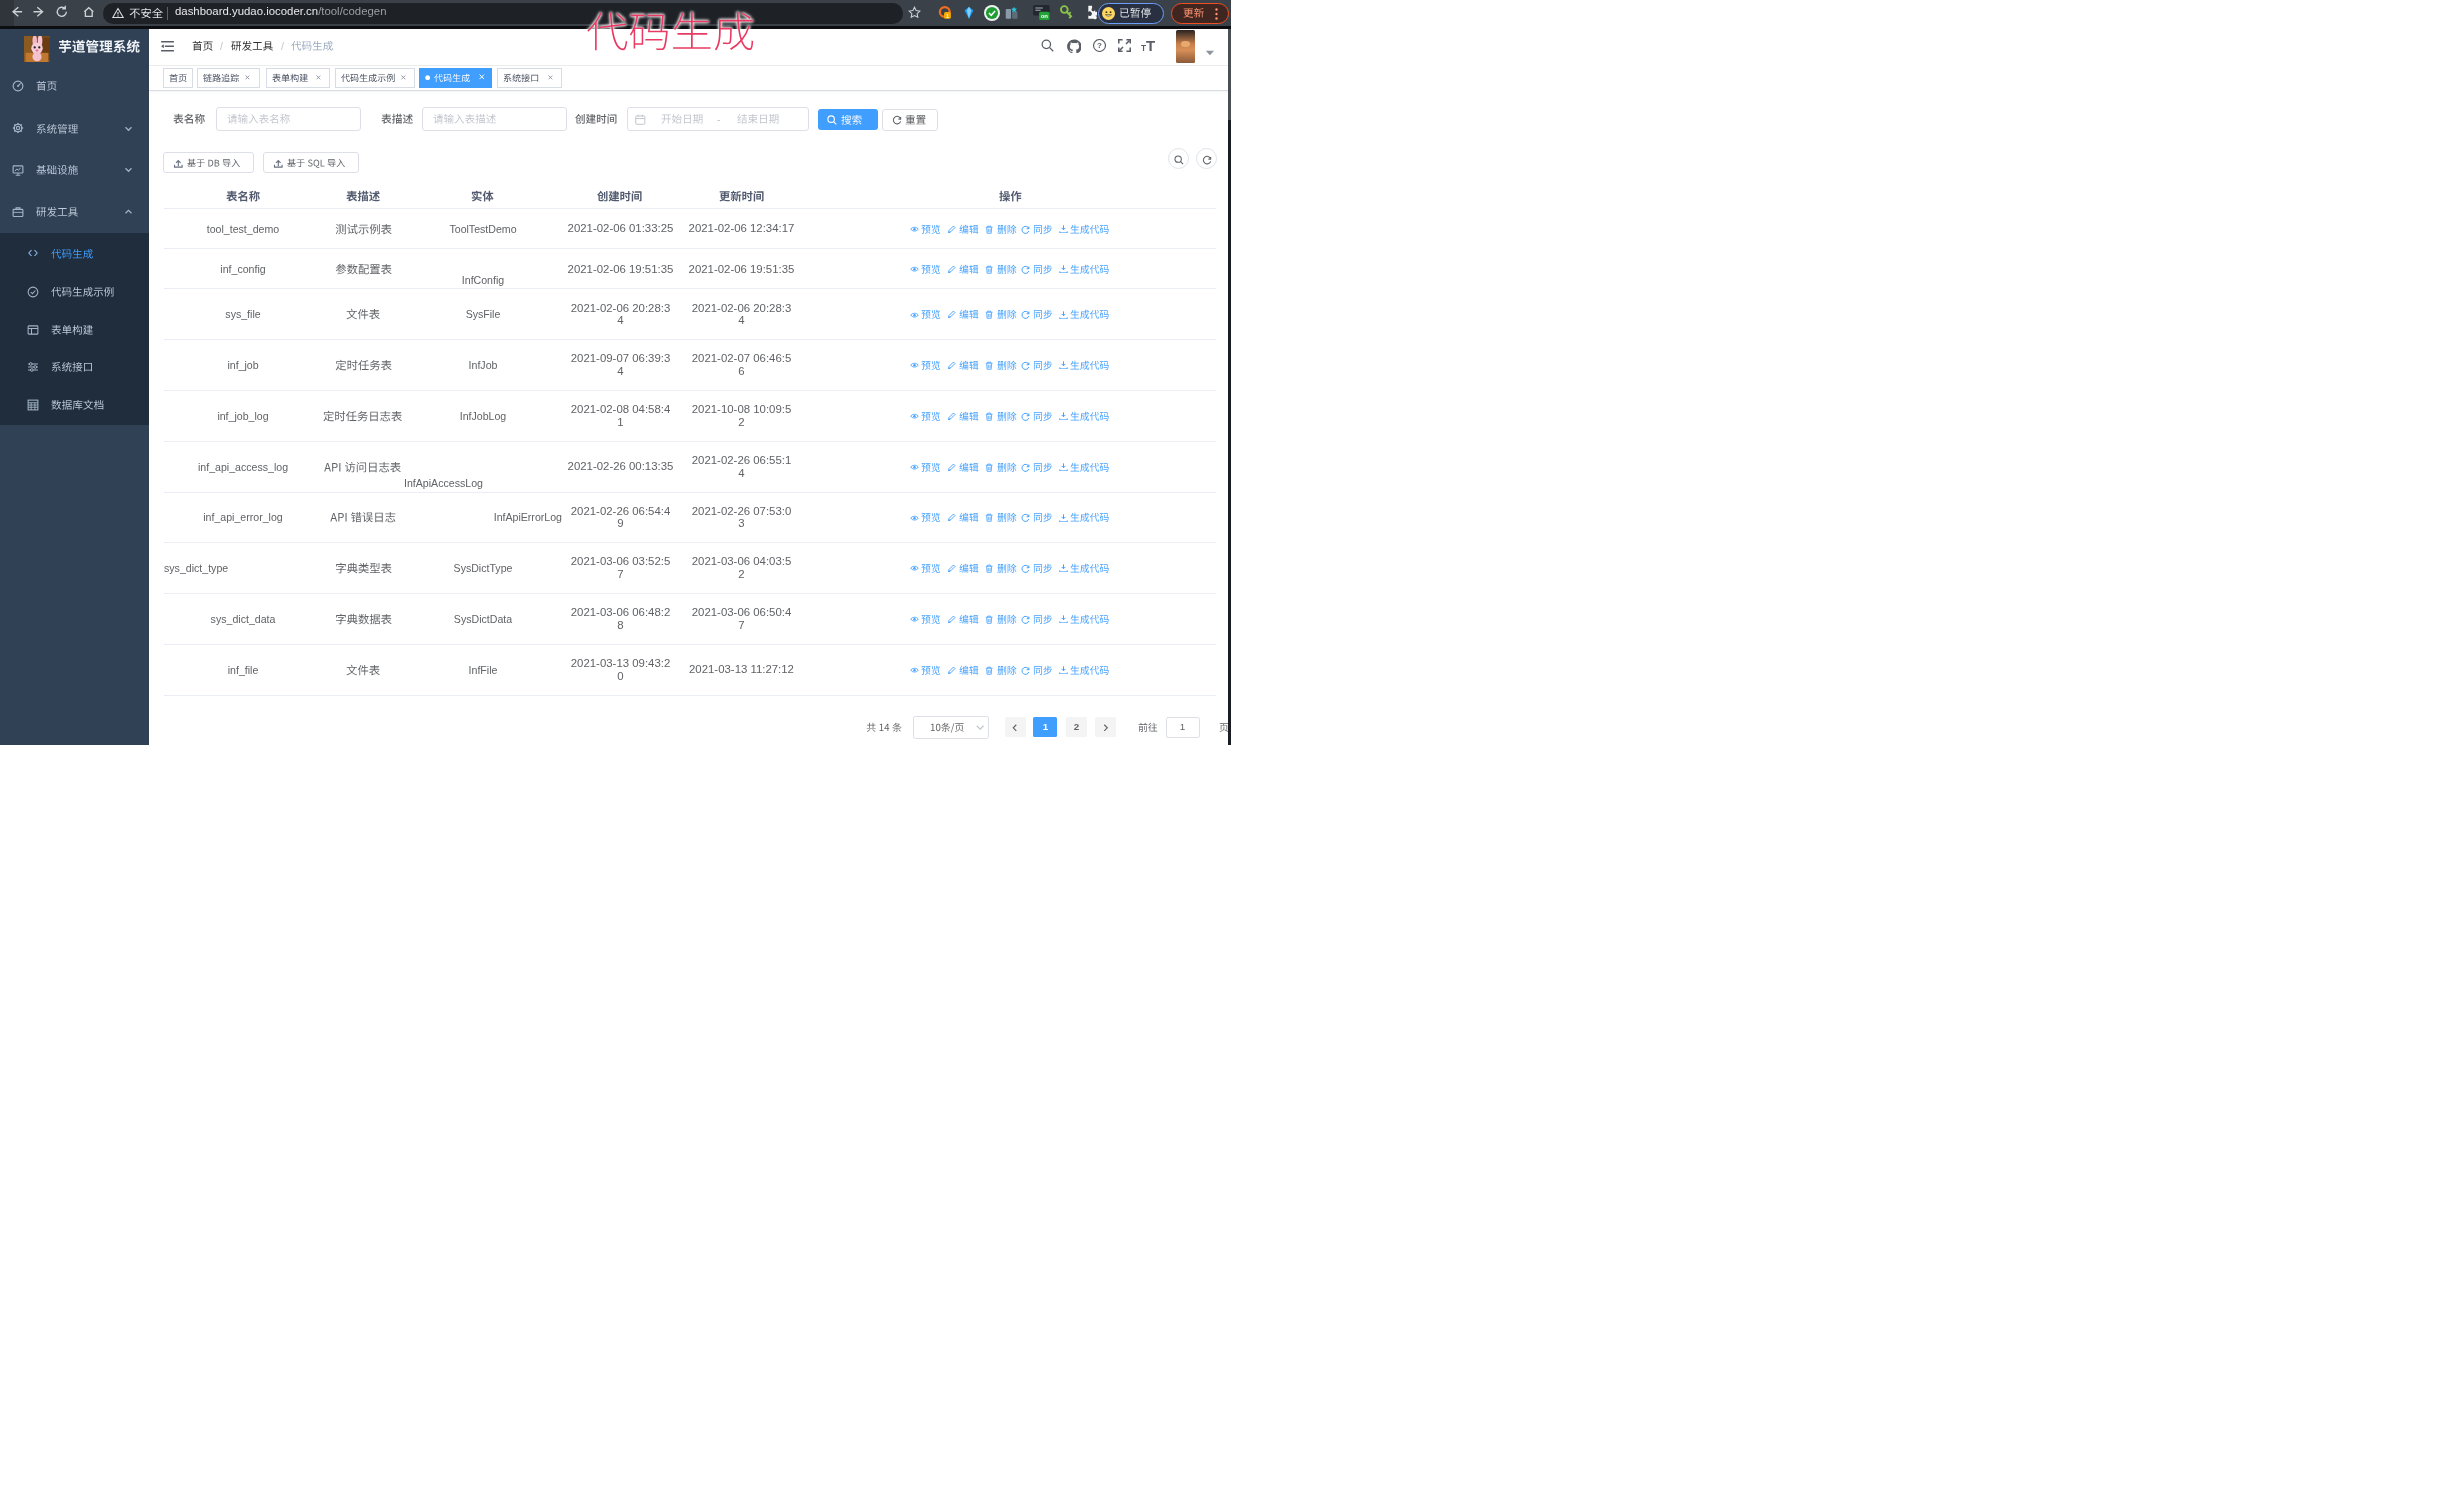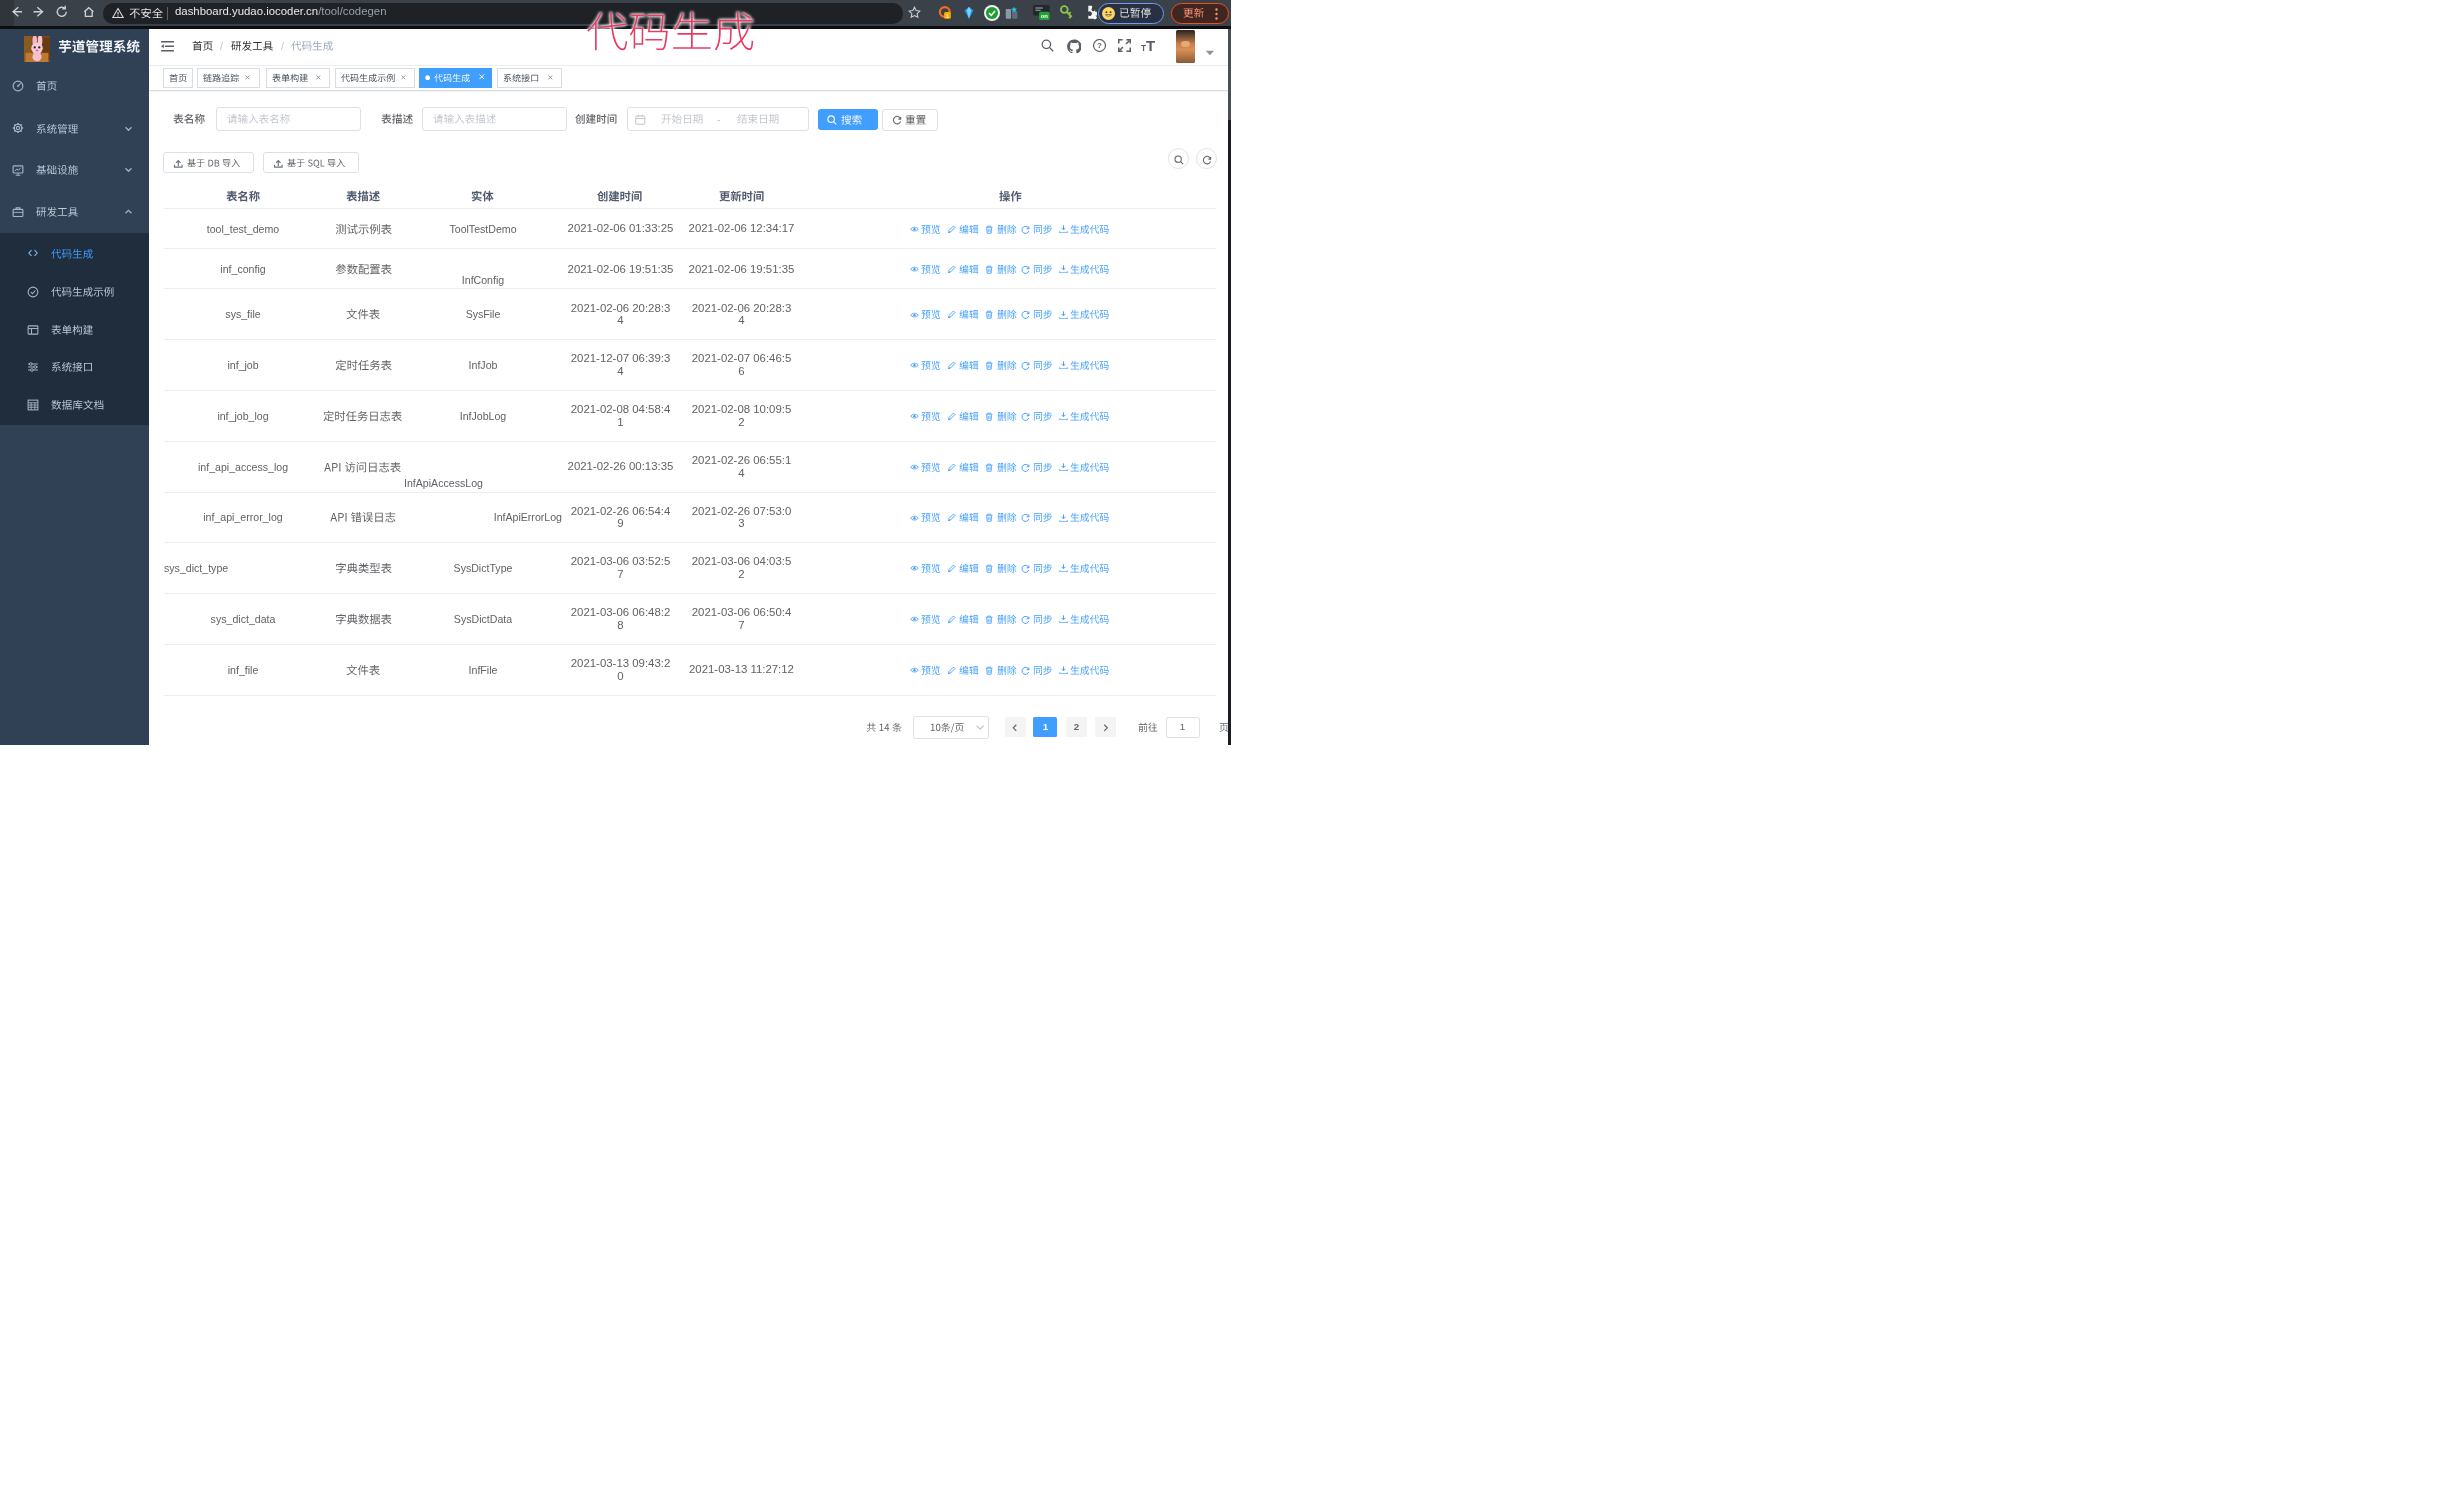--- a/index.html
+++ b/index.html
@@ -865,21 +865,21 @@
 <svg class="tx" style="left:335px;top:359px;" width="58" height="12.7" viewBox="0 0 76 16.7969">
     <g fill="#606266" transform="translate(0,13.80) scale(0.01500,-0.01500)">
       <use href="#g5b9a_400"></use>
       <use href="#g65f6_400" x="1000"></use>
       <use href="#g4efb_400" x="2000"></use>
       <use href="#g52a1_400" x="3000"></use>
       <use href="#g8868_400" x="4000"></use>
     </g>
   </svg>
 <div style="position:absolute;top:359px;font:400 10.6px 'Liberation Sans',sans-serif;color:#606266;line-height:13px;letter-spacing:0px;white-space:nowrap;left:404px;width:158px;text-align:center;">InfJob</div>
-<div style="position:absolute;top:352px;font:400 11.4px 'Liberation Sans',sans-serif;color:#606266;line-height:13.6px;letter-spacing:0px;white-space:nowrap;left:560px;width:121px;text-align:center;">2021-12-07 06:39:3</div>
+<div style="position:absolute;top:352px;font:400 11.4px 'Liberation Sans',sans-serif;color:#606266;line-height:13.6px;letter-spacing:0px;white-space:nowrap;left:560px;width:121px;text-align:center;">2021-09-07 06:39:3</div>
 <div style="position:absolute;top:365px;font:400 11.4px 'Liberation Sans',sans-serif;color:#606266;line-height:13.6px;letter-spacing:0px;white-space:nowrap;left:560px;width:121px;text-align:center;">4</div>
 <div style="position:absolute;top:352px;font:400 11.4px 'Liberation Sans',sans-serif;color:#606266;line-height:13.6px;letter-spacing:0px;white-space:nowrap;left:681px;width:121px;text-align:center;">2021-02-07 06:46:5</div>
 <div style="position:absolute;top:365px;font:400 11.4px 'Liberation Sans',sans-serif;color:#606266;line-height:13.6px;letter-spacing:0px;white-space:nowrap;left:681px;width:121px;text-align:center;">6</div>
 <svg style="position:absolute;left:910px;top:361px;" width="9" height="8.3" viewBox="0 0 12.0 11.0">
     <path d="M1 5.5 C3 2.2 9 2.2 11 5.5 C9 8.8 3 8.8 1 5.5 Z" fill="none" stroke="#409eff" stroke-width="1.2"></path>
     <circle cx="6" cy="5.5" r="1.6" fill="#409eff"></circle>
   </svg>
 <svg class="tx" style="left:921px;top:360px;" width="20.5" height="11" viewBox="0 0 27 14.5938">
     <g fill="#409eff" transform="translate(0,11.96) scale(0.01300,-0.01300)">
       <use href="#g9884_400"></use>
@@ -933,21 +933,21 @@
       <use href="#g4efb_400" x="2000"></use>
       <use href="#g52a1_400" x="3000"></use>
       <use href="#g65e5_400" x="4000"></use>
       <use href="#g5fd7_400" x="5000"></use>
       <use href="#g8868_400" x="6000"></use>
     </g>
   </svg>
 <div style="position:absolute;top:410px;font:400 10.6px 'Liberation Sans',sans-serif;color:#606266;line-height:13px;letter-spacing:0px;white-space:nowrap;left:404px;width:158px;text-align:center;">InfJobLog</div>
 <div style="position:absolute;top:403px;font:400 11.4px 'Liberation Sans',sans-serif;color:#606266;line-height:13.6px;letter-spacing:0px;white-space:nowrap;left:560px;width:121px;text-align:center;">2021-02-08 04:58:4</div>
 <div style="position:absolute;top:416px;font:400 11.4px 'Liberation Sans',sans-serif;color:#606266;line-height:13.6px;letter-spacing:0px;white-space:nowrap;left:560px;width:121px;text-align:center;">1</div>
-<div style="position:absolute;top:403px;font:400 11.4px 'Liberation Sans',sans-serif;color:#606266;line-height:13.6px;letter-spacing:0px;white-space:nowrap;left:681px;width:121px;text-align:center;">2021-02-08 10:09:5</div>
+<div style="position:absolute;top:403px;font:400 11.4px 'Liberation Sans',sans-serif;color:#606266;line-height:13.6px;letter-spacing:0px;white-space:nowrap;left:681px;width:121px;text-align:center;">2021-10-08 10:09:5</div>
 <div style="position:absolute;top:416px;font:400 11.4px 'Liberation Sans',sans-serif;color:#606266;line-height:13.6px;letter-spacing:0px;white-space:nowrap;left:681px;width:121px;text-align:center;">2</div>
 <svg style="position:absolute;left:910px;top:412px;" width="9" height="8.3" viewBox="0 0 12.0 11.0">
     <path d="M1 5.5 C3 2.2 9 2.2 11 5.5 C9 8.8 3 8.8 1 5.5 Z" fill="none" stroke="#409eff" stroke-width="1.2"></path>
     <circle cx="6" cy="5.5" r="1.6" fill="#409eff"></circle>
   </svg>
 <svg class="tx" style="left:921px;top:411px;" width="20.5" height="11" viewBox="0 0 27 14.5938">
     <g fill="#409eff" transform="translate(0,11.96) scale(0.01300,-0.01300)">
       <use href="#g9884_400"></use>
       <use href="#g89c8_400" x="1000"></use>
     </g>

